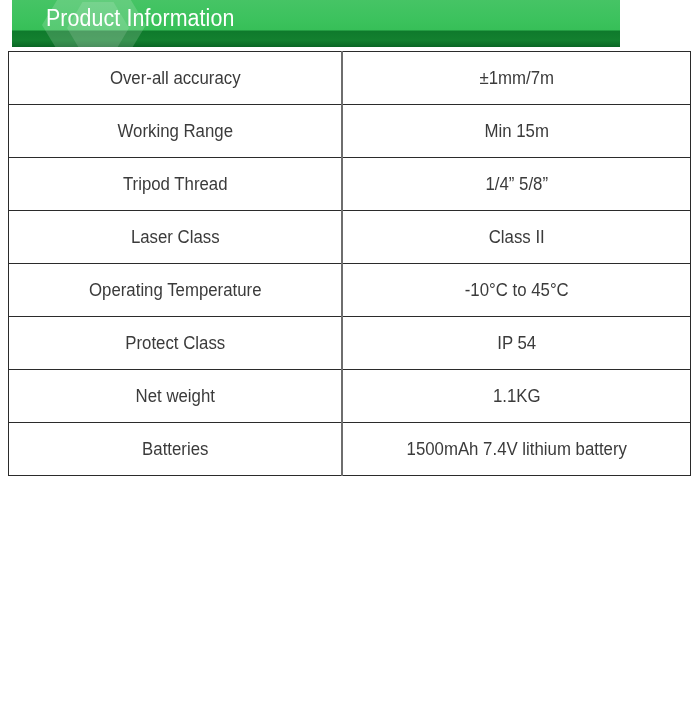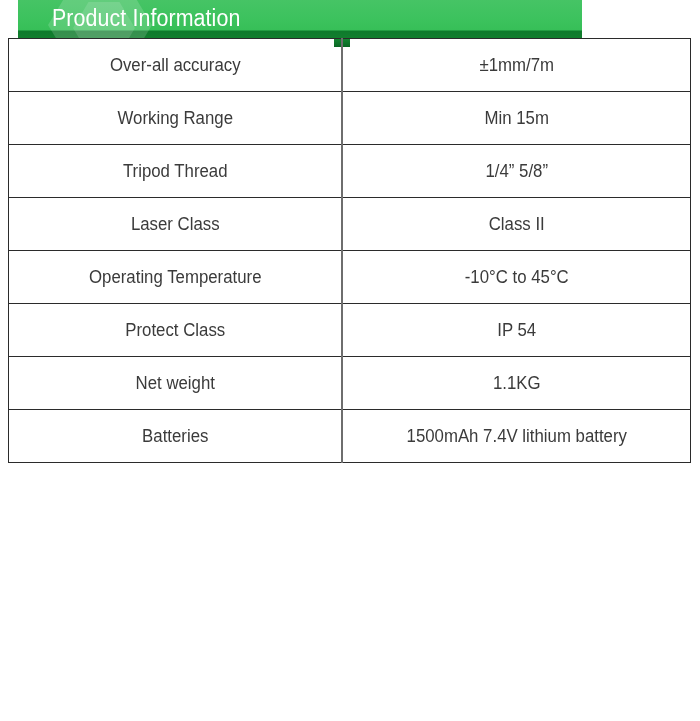--- a/index.html
+++ b/index.html
@@ -11,23 +11,23 @@
     width: 700px;
     height: 721px;
     position: relative;
     font-family: "Liberation Sans", sans-serif;
     overflow: hidden;
   }
 
   
   #header-bar {
     position: absolute;
-    left: 18px;
+    left: 12px;
     top: 0;
-    width: 564px;
+    width: 608px;
     height: 47px;
     overflow: hidden;
     background: linear-gradient(
         to bottom,
         #46c465 0px,
         #3cc25d 20px,
         #37bf58 30px,
         #0f7a2c 31px,
         #13802f 40px,
         #0d6f28 45px,
@@ -82,21 +82,21 @@
     background: rgba(255,255,255,0.42);
   }
   #header-grid-icon i.dim {
     background: rgba(255,255,255,0.30);
   }
 
   
   #spec-table {
     position: absolute;
     left: 8px;
-    top: 38px;
+    top: 51px;
     width: 682px;
     border-collapse: collapse;
     table-layout: fixed;
   }
   #spec-table col.c-label { width: 333px; }
   #spec-table col.c-value { width: 349px; }
 
   #spec-table td {
     height: 52px;
     padding: 0 4px;

